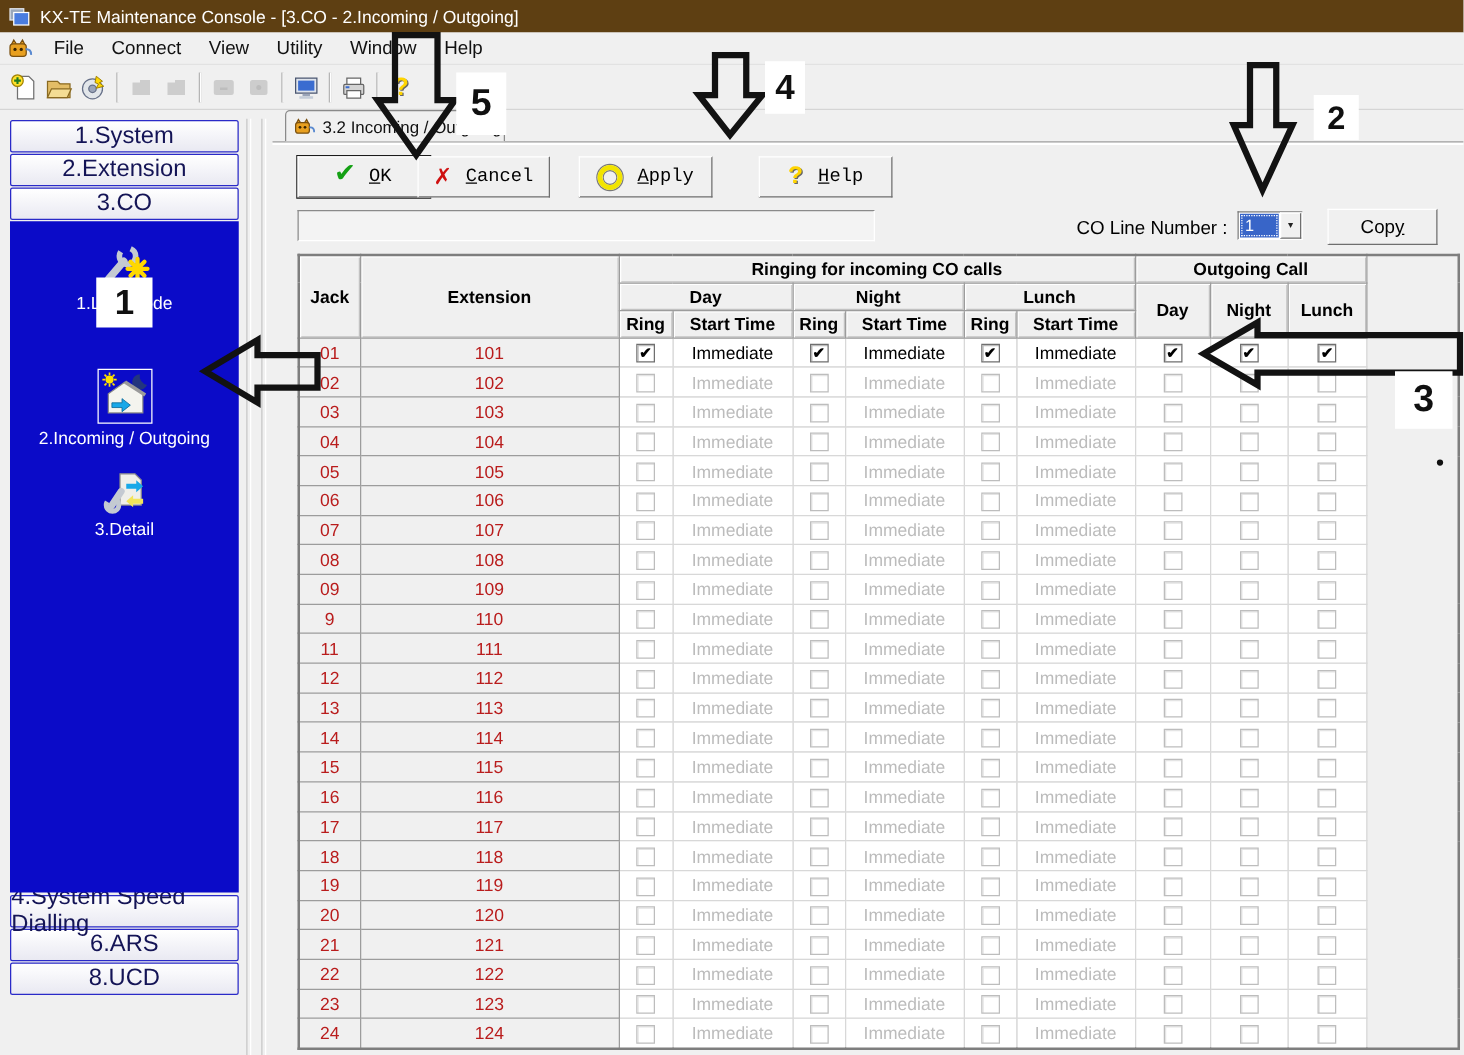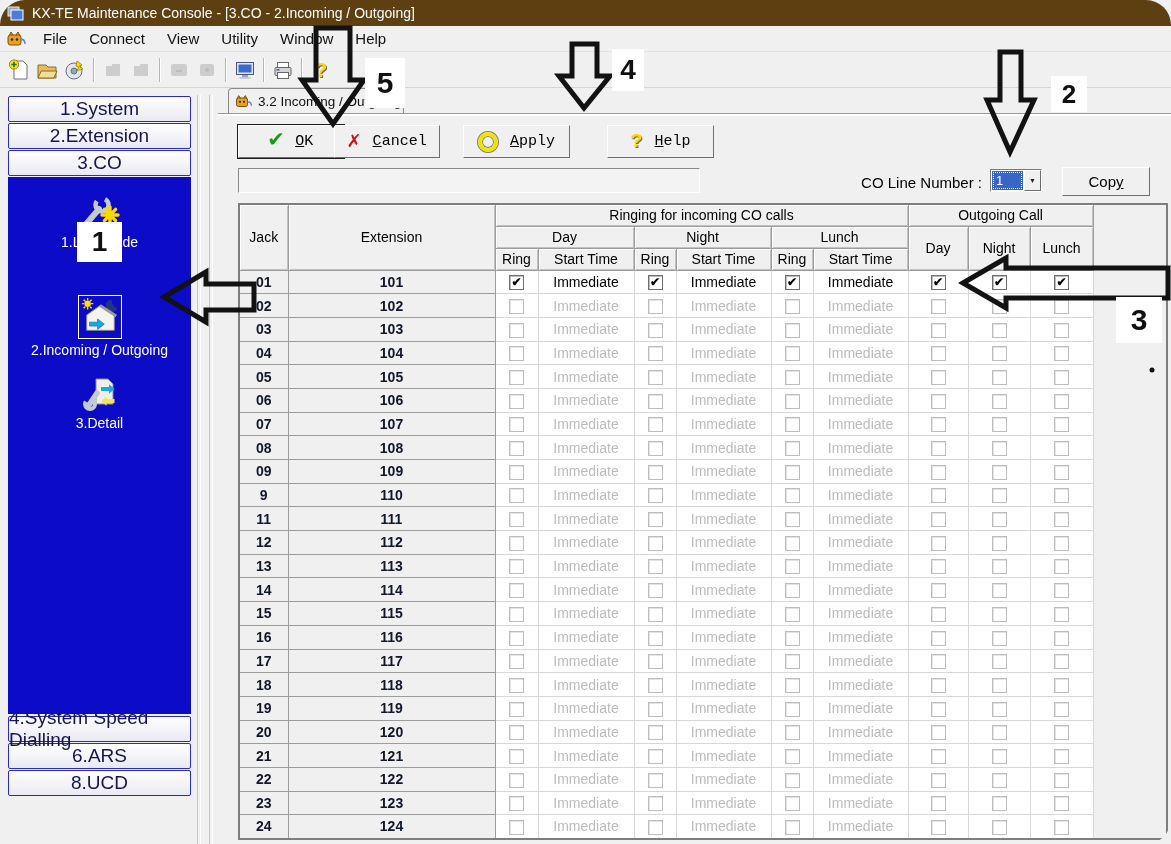--- a/index.html
+++ b/index.html
@@ -1,17 +1,17 @@
 <!DOCTYPE html>
 <html><head>
 <meta charset="utf-8">
 <style>
   html,body{margin:0;padding:0;background:#f0f0f0;}
   body{width:1171px;height:844px;overflow:hidden;font-family:"Liberation Sans",sans-serif;-webkit-font-smoothing:antialiased;}
-  .screen{position:relative;width:1171px;height:844px;background:#f0f0f0;overflow:hidden;border-radius:25px;}
+  .screen{position:relative;width:1171px;height:844px;background:#f0f0f0;overflow:hidden;}
 
   
   .titlebar{position:absolute;left:0;top:0;width:100%;height:26px;background:#5e3f12;color:#fff;
     display:flex;align-items:center;gap:8px;padding-left:7px;font-size:14px;box-sizing:border-box;}
 
   
   .menubar{position:absolute;left:0;top:26px;width:100%;height:26px;background:#f0f0f0;display:flex;
     align-items:center;font-size:15px;color:#111;border-bottom:1px solid #e2e2e2;box-sizing:border-box;}
   .menu-appicon{margin:0 6px 0 6px;display:flex;align-items:center;}
   .menu-item{padding:21px 11px;}
@@ -67,26 +67,26 @@
     display:flex;align-items:center;justify-content:center;font-size:7px;color:#222;box-sizing:border-box;}
   .btn-copy{position:absolute;left:1062px;top:167px;width:88px;height:29px;background:#f0f0f0;
     border:1px solid;border-color:#ffffff #6e6e6e #6e6e6e #ffffff;font-size:15px;display:flex;
     align-items:center;justify-content:center;box-sizing:border-box;font-family:inherit;color:#000;}
   .btn-copy u{text-decoration:underline;}
 
   
   .grid{position:absolute;left:238px;top:203px;width:928px;border-collapse:collapse;table-layout:fixed;
     font-size:14px;border:2px solid #7e7e7e;background:#f0f0f0;}
   .grid thead tr{height:22px;}
-  .grid thead th{background:#f0f0f0;border:1px solid #9c9c9c;font-weight:400;padding:0;color:#000;
+  .grid thead th{background:#f0f0f0;border:1px solid #9c9c9c;font-weight:700;padding:0;color:#000;
     box-shadow:inset 1px 1px 0 #ffffff, inset -1px -1px 0 #c2c2c2;}
   .grid thead th.filler-h{border:none;box-shadow:none;}
   .grid tbody tr{height:23.7px;}
   .grid td{padding:0;text-align:center;overflow:hidden;}
-  td.g{background:#f0f0f0;border:1px solid #9c9c9c;color:#0f172a;font-weight:bold;}
+  td.g{background:#f0f0f0;border:1px solid #9c9c9c;color:#b91c1c;}
   td.w{background:#fff;border:1px solid #d8d8d8;}
   td.fill{background:#f0f0f0;border:none;}
   tr.row-off td.w{color:#bcbcbc;}
   .cb{display:inline-block;width:13px;height:13px;background:#fff;border:1px solid #6f6f6f;
     box-sizing:content-box;position:relative;vertical-align:middle;}
   tr.row-off .cb{border-color:#bdbdbd;box-shadow:inset 1px 1px 0 #e4e4e4;}
   tr.row-on .cb{box-shadow:inset 1px 1px 0 #bdbdbd;}
   .cb.checked::after{content:"✔";position:absolute;left:0;top:0;width:13px;height:13px;line-height:13px;
     font-size:12px;font-weight:700;color:#000;text-align:center;}
 

